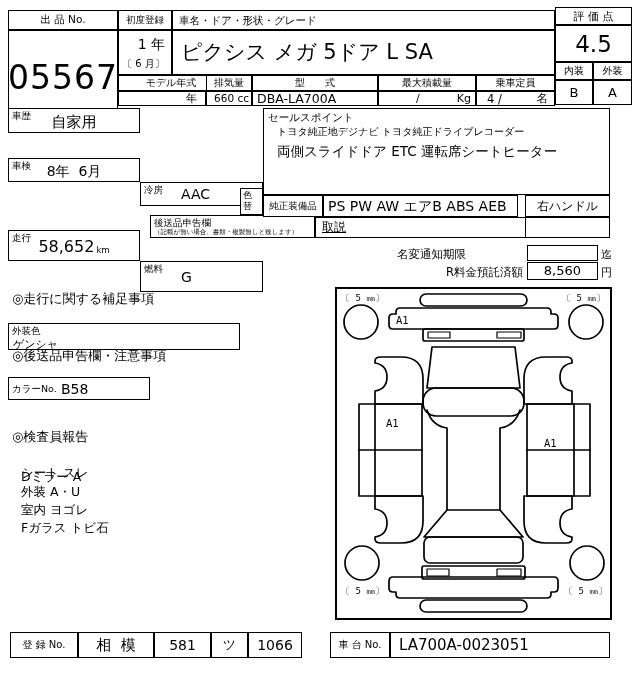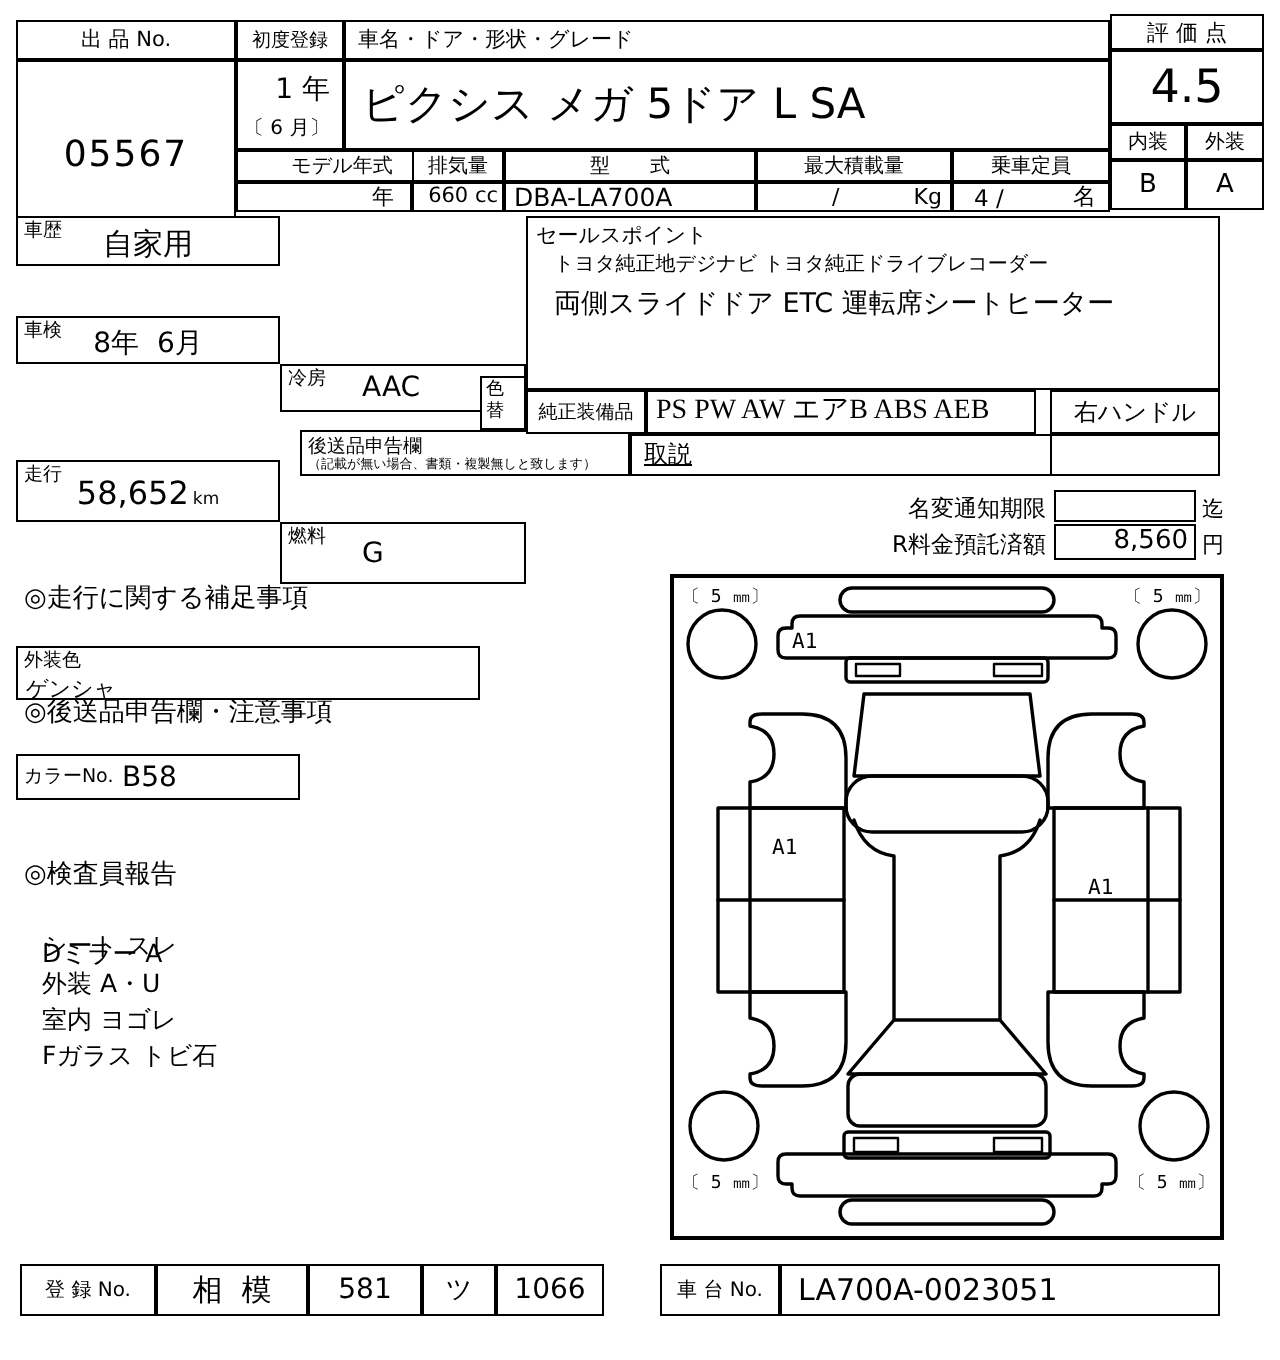--- a/index.html
+++ b/index.html
@@ -14,21 +14,21 @@
   .v{position:absolute;left:0;right:0;top:3px;bottom:0;display:flex;align-items:center;justify-content:center;}
   .vl{position:absolute;left:40px;right:0;top:0;bottom:0;display:flex;align-items:center;}
   svg text{font-family:"DejaVu Sans Mono","DejaVu Sans",monospace;}
 </style>
 </head>
 <body>
 
 <div id="sheet">
 
   <div class="c ctr" style="left:8px;top:10px;width:110px;height:20px;font-size:10.5px;">出 品 No.</div>
-  <div class="c ctr" style="left:8px;top:30px;width:110px;height:95px;font-size:18px;letter-spacing:1px;">05567</div>
+  <div class="c ctr" style="left:8px;top:30px;width:110px;height:95px;font-size:33px;letter-spacing:1px;">05567</div>
 
   <div class="c ctr" style="left:118px;top:10px;width:54px;height:20px;font-size:9.5px;">初度登録</div>
   <div class="c" style="left:118px;top:30px;width:54px;height:45px;">
     <div class="t" style="left:0;right:6px;top:5px;text-align:right;font-size:14px;">1 年</div>
     <div class="t" style="left:3px;top:26px;font-size:10px;">〔 6 月〕</div>
   </div>
 
   <div class="c" style="left:172px;top:10px;width:383px;height:20px;font-size:10.5px;line-height:18px;padding-left:6px;">車名・ドア・形状・グレード</div>
   <div class="c" style="left:172px;top:30px;width:383px;height:45px;font-size:21px;line-height:43px;padding-left:8px;white-space:nowrap;">ピクシス メガ 5ドア L SA</div>
 
@@ -93,30 +93,30 @@
     <div class="t" style="left:3px;top:1px;font-size:9.5px;">後送品申告欄</div>
     <div class="t" style="left:3px;top:12px;font-size:6.5px;">（記載が無い場合、書類・複製無しと致します）</div>
   </div>
 
   <div class="c" style="left:263px;top:108px;width:347px;height:87px;">
     <div class="t" style="left:4px;top:2px;font-size:10.5px;">セールスポイント</div>
     <div class="t" style="left:13px;top:16px;font-size:10px;">トヨタ純正地デジナビ トヨタ純正ドライブレコーダー</div>
     <div class="t" style="left:13px;top:34px;font-size:13.5px;">両側スライドドア ETC 運転席シートヒーター</div>
   </div>
   <div class="c ctr" style="left:263px;top:195px;width:60px;height:22px;font-size:9.5px;">純正装備品</div>
-  <div class="c" style="left:323px;top:195px;width:195px;height:22px;font-size:14px;line-height:20px;padding-left:4px;white-space:nowrap;font-family:Liberation Serif, serif;">PS PW AW エアB ABS AEB</div>
+  <div class="c" style="left:323px;top:195px;width:195px;height:22px;font-size:14px;line-height:20px;padding-left:4px;white-space:nowrap;">PS PW AW エアB ABS AEB</div>
   <div class="c ctr" style="left:525px;top:195px;width:85px;height:22px;font-size:12px;">右ハンドル</div>
   <div class="c" style="left:315px;top:217px;width:229px;height:21px;font-size:12px;line-height:19px;padding-left:6px;text-decoration:underline;">取説</div>
   <div class="c" style="left:525px;top:217px;width:85px;height:21px;"></div>
 
-  <div class="t" style="left:397px;top:247px;width:126px;text-align:right;font-size:11.5px;">名変通知期限</div>
+  <div class="t" style="left:397px;top:247px;width:126px;text-align:left;font-size:11.5px;">名変通知期限</div>
   <div class="c" style="left:527px;top:245px;width:71px;height:16px;"></div>
   <div class="t" style="left:601px;top:247px;font-size:11px;">迄</div>
   <div class="t" style="left:397px;top:265px;width:126px;text-align:right;font-size:11.5px;">R料金預託済額</div>
-  <div class="c" style="left:527px;top:262px;width:71px;height:18px;font-size:13px;text-align:right;padding-right:3px;line-height:16px;">8,560</div>
+  <div class="c" style="left:527px;top:262px;width:71px;height:18px;font-size:13px;text-align:right;padding-right:16px;line-height:16px;">8,560</div>
   <div class="t" style="left:601px;top:265px;font-size:11px;">円</div>
 
   <div class="t" style="left:12px;top:290px;font-size:13px;">◎走行に関する補足事項</div>
   <div class="t" style="left:12px;top:347px;font-size:13px;">◎後送品申告欄・注意事項</div>
   <div class="t" style="left:12px;top:428px;font-size:13px;">◎検査員報告</div>
   <div class="t" style="left:21px;top:469px;font-size:12.5px;">Dミラー A</div>
   <div class="t" style="left:21px;top:465px;font-size:12.5px;">シート スレ</div>
   <div class="t" style="left:21px;top:484px;font-size:12.5px;">外装 A・U</div>
   <div class="t" style="left:21px;top:502px;font-size:12.5px;">室内 ヨゴレ</div>
   <div class="t" style="left:21px;top:520px;font-size:12.5px;">Fガラス トビ石</div>

